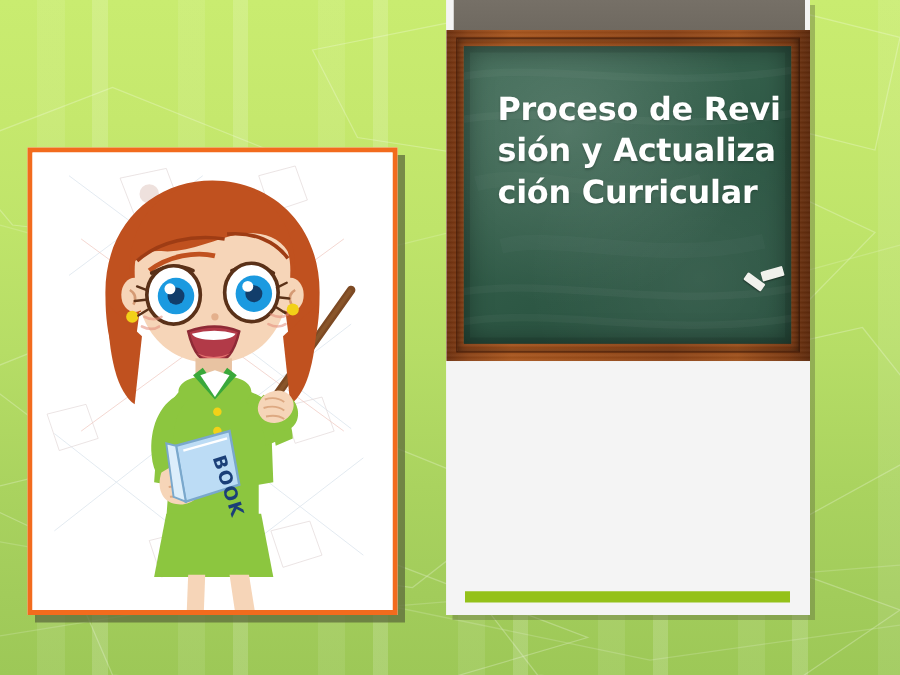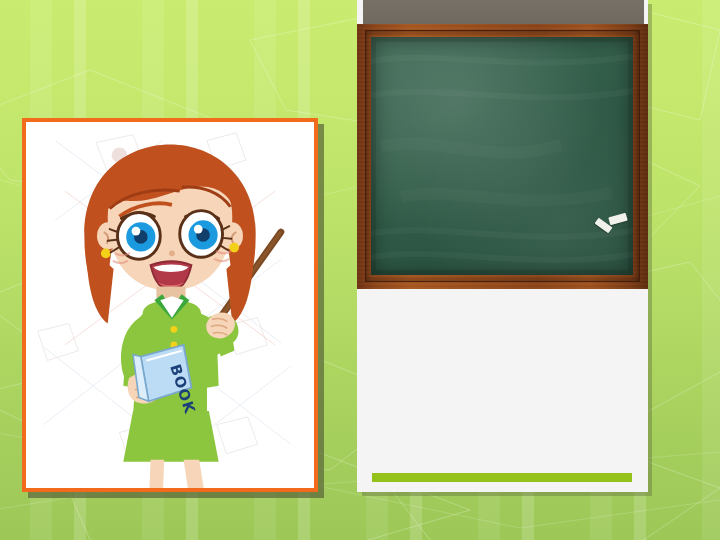--- a/index.html
+++ b/index.html
@@ -406,20 +406,21 @@
             <path d="M-10 198 C70 182, 160 214, 272 192"></path>
             <path d="M-10 222 C70 206, 160 236, 272 216"></path>
           </g>
           <g stroke="#ffffff" stroke-opacity="0.05" fill="none" stroke-width="12">
             <path d="M10 110 C60 96, 120 130, 190 108"></path>
             <path d="M30 160 C80 148, 150 176, 240 156"></path>
           </g>
           <rect x="0" y="0" width="262" height="238" fill="none" stroke="#000000" stroke-opacity="0.18" stroke-width="10"></rect>
         </svg>
 
+        <div class="board-title">Proceso de Revisión y Actualización Curricular</div>
 
         <div class="chalk chalk-a"></div>
         <div class="chalk chalk-b"></div>
       </div>
     </div>
 
     <div class="content-body">
       <div class="accent-bar"></div>
     </div>
   </div>

